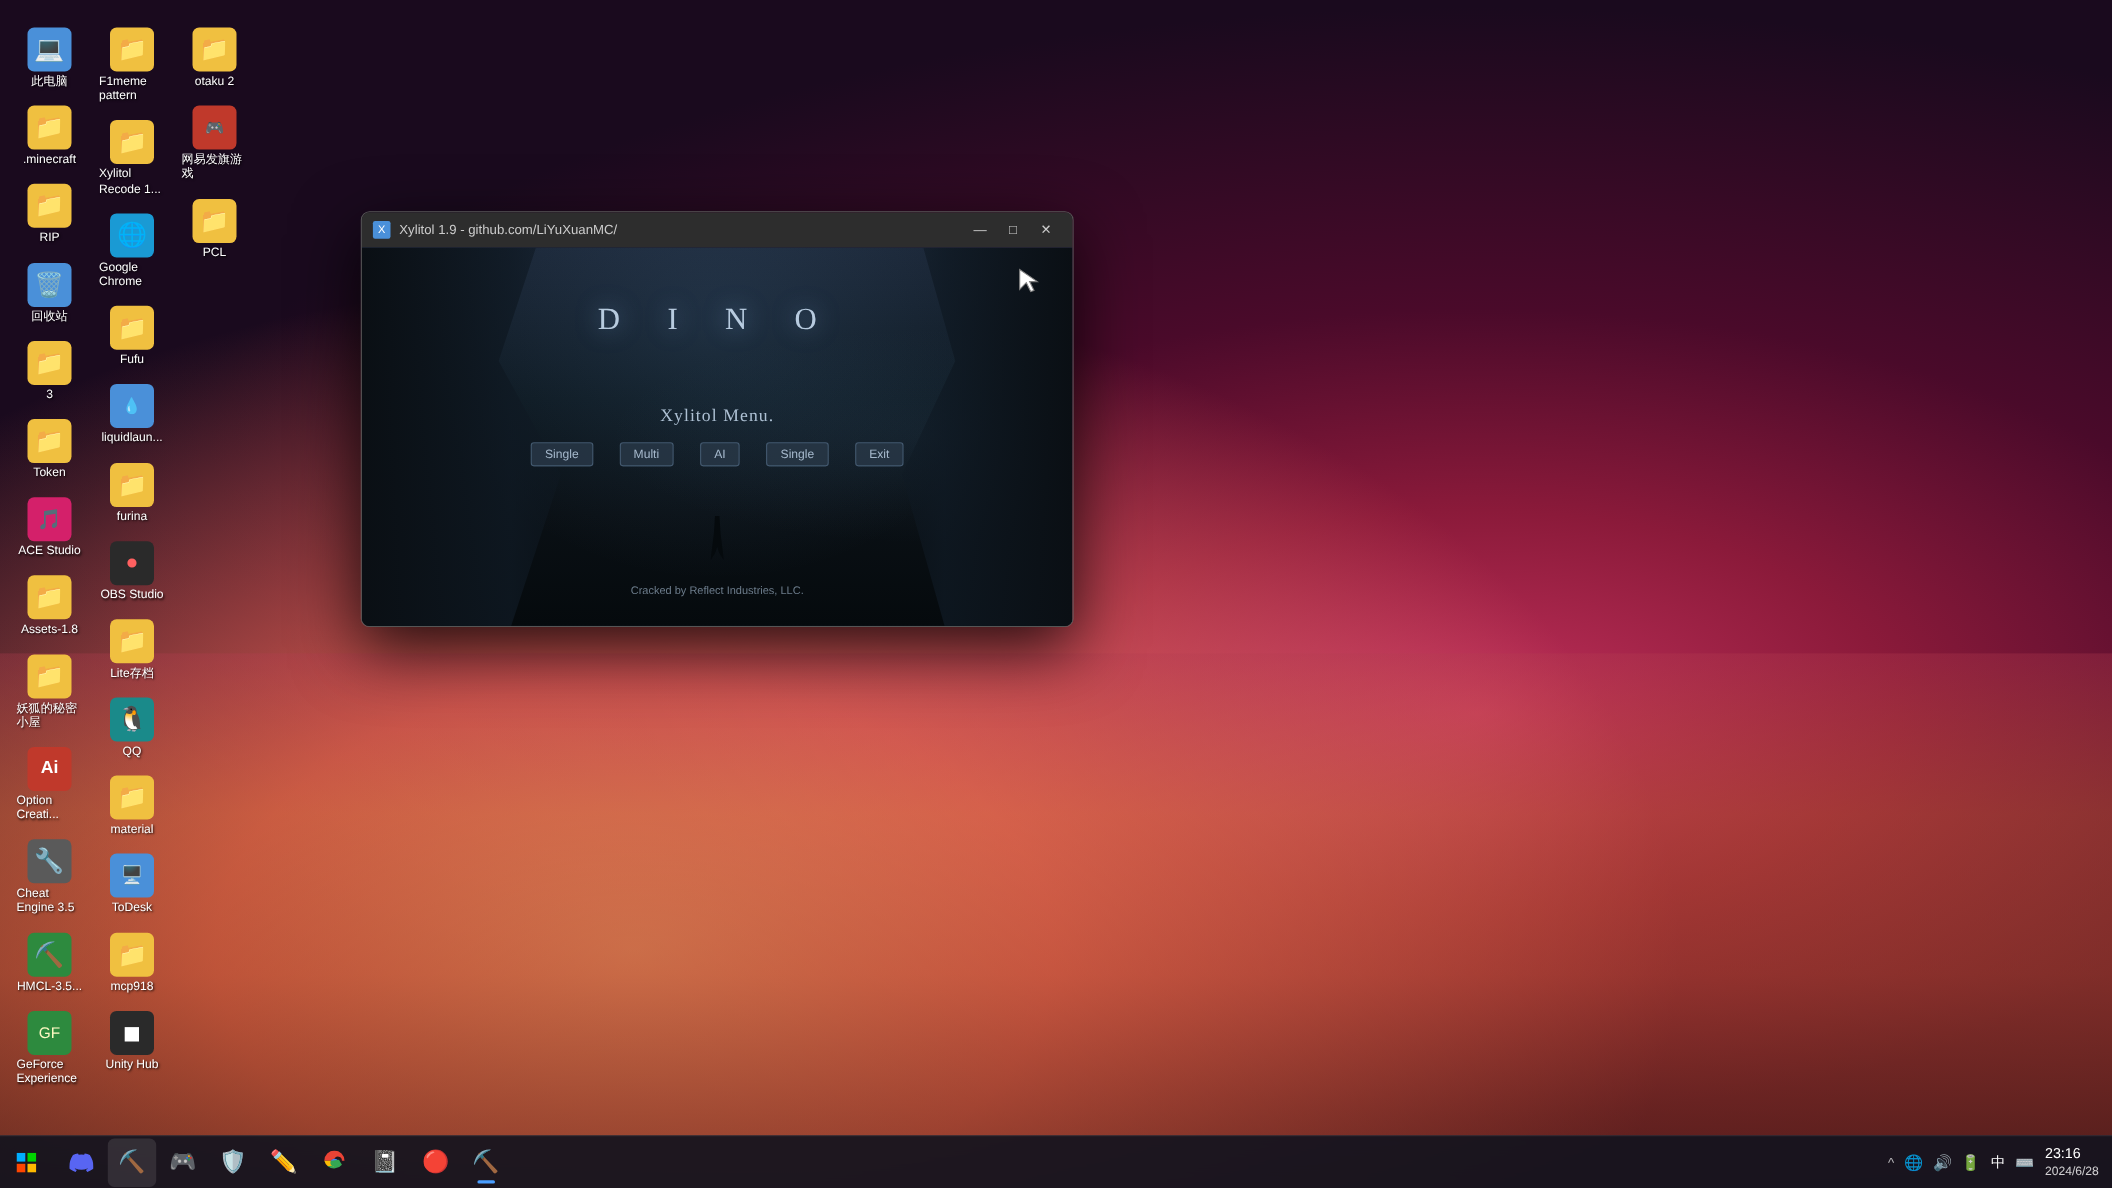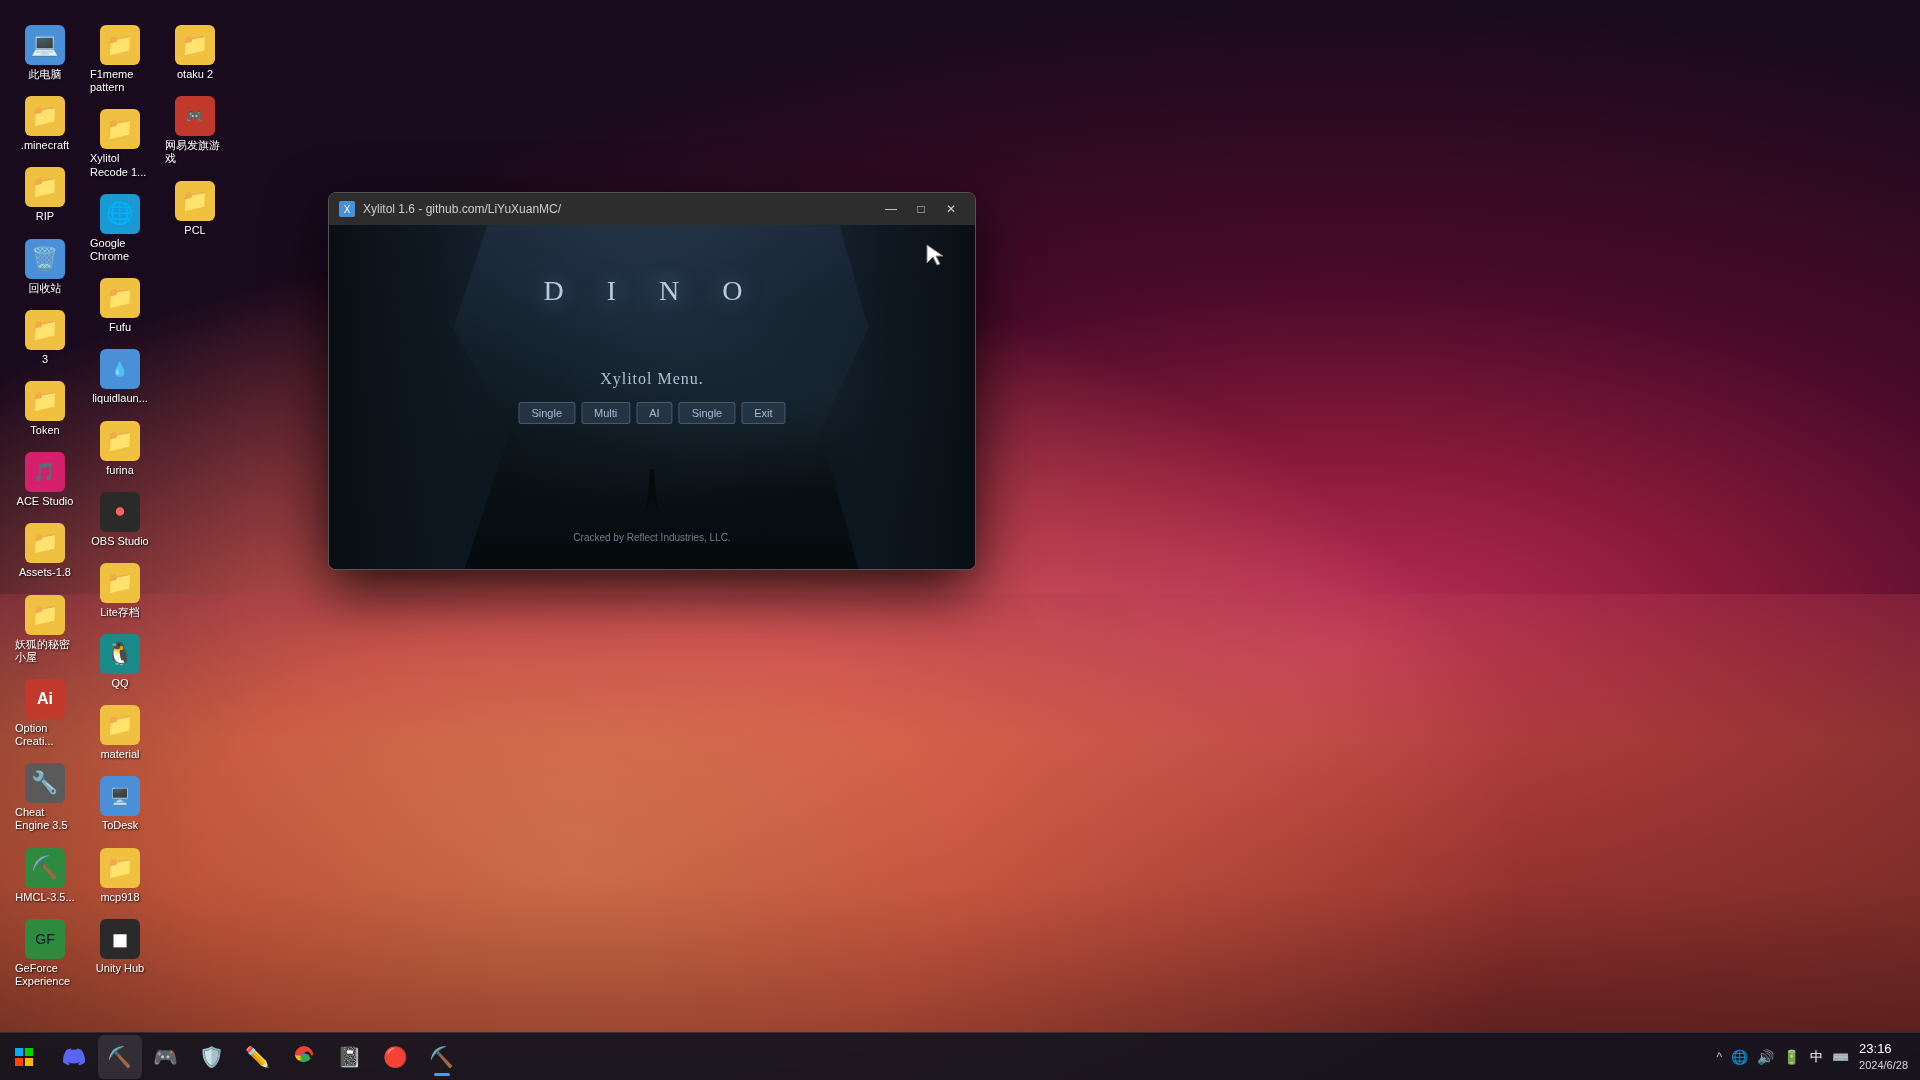--- a/index.html
+++ b/index.html
@@ -233,21 +233,21 @@
     .game-menu-title {
       color: rgba(200,220,240,0.85);
       font-size: 16px;
       margin-bottom: 14px;
       font-family: serif;
       letter-spacing: 1px;
     }
 
     .game-buttons {
       display: flex;
-      gap: 6px;
+      gap: 24px;
       justify-content: center;
     }
 
     .game-btn {
       padding: 4px 12px;
       background: rgba(40,55,70,0.85);
       border: 1px solid rgba(100,130,160,0.5);
       color: rgba(180,200,220,0.9);
       font-size: 11px;
       border-radius: 3px;
@@ -434,21 +434,21 @@
   </div>
   <div class="desktop-icon">
     <div class="icon-img ic-gray">🔧</div>
     <span class="icon-label">Cheat Engine 3.5</span>
   </div>
   <div class="desktop-icon">
     <div class="icon-img ic-green">⛏️</div>
     <span class="icon-label">HMCL-3.5...</span>
   </div>
   <div class="desktop-icon">
-    <div class="icon-img ic-green" style="color:#0f172a;font-size:14px;">GF</div>
+    <div class="icon-img ic-green" style="color:#fef9c3;font-size:14px;">GF</div>
     <span class="icon-label">GeForce Experience</span>
   </div>
   <div class="desktop-icon">
     <div class="icon-img ic-folder">📁</div>
     <span class="icon-label">F1meme pattern</span>
   </div>
   <div class="desktop-icon">
     <div class="icon-img ic-folder">📁</div>
     <span class="icon-label">Xylitol Recode 1...</span>
   </div>
@@ -507,21 +507,21 @@
   <div class="desktop-icon">
     <div class="icon-img ic-folder">📁</div>
     <span class="icon-label">PCL</span>
   </div>
 </div>
 
 <div class="app-window">
 
   <div class="window-titlebar">
     <div class="window-icon">X</div>
-    <span class="window-title">Xylitol 1.6 - github.com/LiYuXuanMC/</span>
+    <span class="window-title">Xylitol 1.9 - github.com/LiYuXuanMC/</span>
     <div class="window-controls">
       <div class="win-ctrl">—</div>
       <div class="win-ctrl">□</div>
       <div class="win-ctrl close">✕</div>
     </div>
   </div>
 
   <div class="game-content">
     <div class="game-bg"></div>
     <div class="game-rocks-left"></div>

